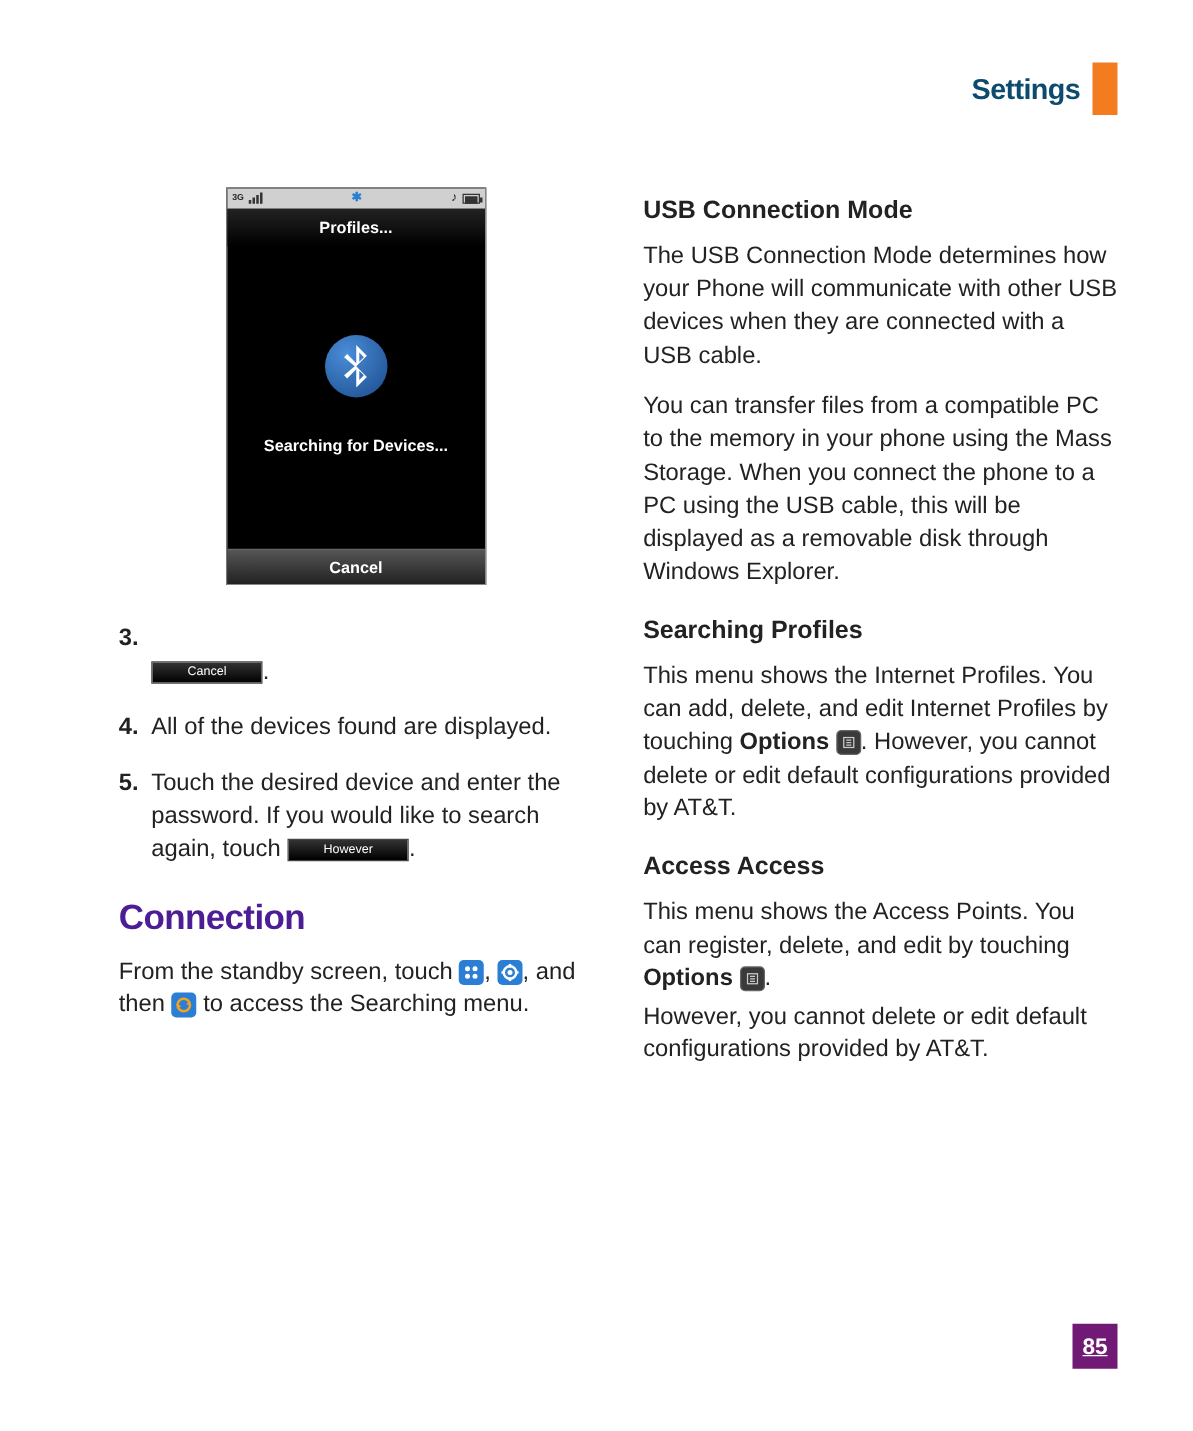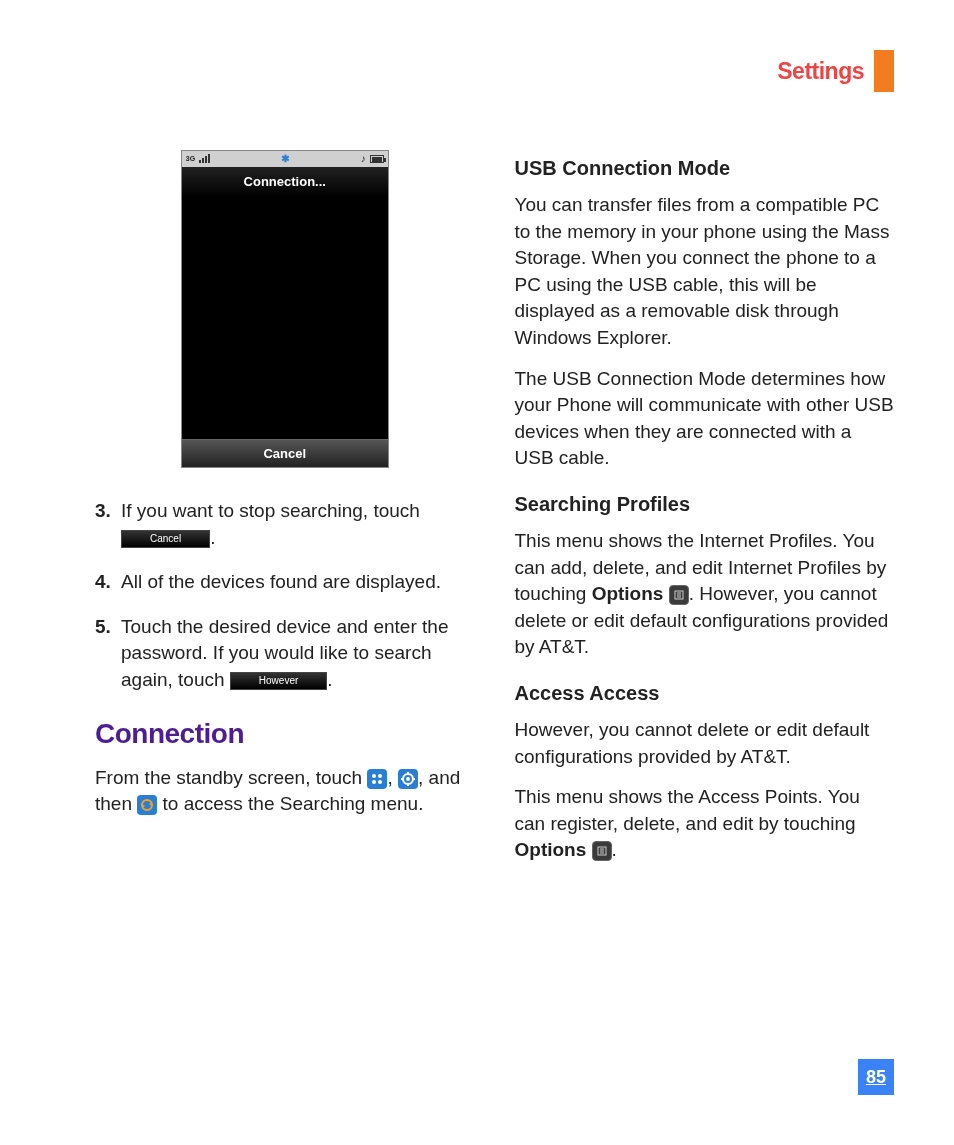--- a/index.html
+++ b/index.html
@@ -15,21 +15,21 @@
     position: absolute;
     top: 50px;
     right: 60px;
     display: flex;
     align-items: center;
     gap: 10px;
   }
   .header-text {
     font-weight: bold;
     font-size: 23px;
-    color: #ef4444;
+    color: #0c4a6e;
     letter-spacing: -0.5px;
   }
   .header-bar {
     width: 20px;
     height: 42px;
     background: #f47c20;
   }
   .columns {
     position: absolute;
     top: 150px;
@@ -131,21 +131,21 @@
     vertical-align: middle;
     font-size: 12px;
   }
   .icon-blue { background: #2a7fd4; color:#fff; }
   .icon-dark { background: #3a3a3a; color:#ddd; border:1px solid #666; }
   .page-num {
     position: absolute;
     bottom: 50px;
     right: 60px;
     width: 36px; height: 36px;
-    background: #3b82f6;
+    background: #701a75;
     color: #fff;
     font-weight: bold;
     font-size: 18px;
     display: flex; align-items:center; justify-content:center;text-decoration:underline;
   }
   .signal-bars { display:inline-flex; gap:1px; align-items:flex-end;}
   .signal-bars span { width:2px; background:#333;}
   .signal-bars span:nth-child(1){height:3px;}
   .signal-bars span:nth-child(2){height:5px;}
   .signal-bars span:nth-child(3){height:7px;}
@@ -176,29 +176,37 @@
         </div>
         <div style="color:#2a7fd4;font-weight:bold;">✱</div>
         <div class="right">
           <span>♪</span>
           <span style="display:inline-block;width:14px;height:8px;border:1px solid #333;position:relative;">
             <span style="position:absolute;right:-3px;top:2px;width:2px;height:4px;background:#333;"></span>
             <span style="position:absolute;left:1px;top:1px;width:10px;height:6px;background:#333;"></span>
           </span>
         </div>
       </div>
-      <div class="phone-title">Connection...</div>
+      <div class="phone-title">Profiles...</div>
+      <div class="phone-body">
+        <div class="bt-icon">
+          <svg width="26" height="34" viewBox="0 0 20 28">
+            <path d="M10 0 L17 7 L10 14 L17 21 L10 28 L10 16 L4 22 L2 20 L9 14 L2 8 L4 6 L10 12 Z M12 5 L12 11 L15 8 Z M12 17 L12 23 L15 20 Z" fill="#fff"></path>
+          </svg>
+        </div>
+        <div class="phone-msg">Searching for Devices...</div>
+      </div>
       <div class="phone-cancel">Cancel</div>
     </div>
 
     <ol class="ol">
       <li>
         <span class="num">3.</span>
         <span class="txt">
-          <span>If you want to stop searching, touch </span><br>
+          <br>
           <span class="inline-btn">Cancel</span><span>.</span>
         </span>
       </li>
       <li>
         <span class="num">4.</span>
         <span class="txt">All of the devices found are displayed.</span>
       </li>
       <li>
         <span class="num">5.</span>
         <span class="txt">
@@ -237,45 +245,45 @@
             <path d="M12 7 A5 5 0 0 1 2 7" fill="none" stroke="#f4a020" stroke-width="2"></path>
             <polygon points="12,4 12,8 9,6" fill="#f4a020"></polygon>
             <polygon points="2,10 2,6 5,8" fill="#f4a020"></polygon>
           </svg>
       </span><span> to access the Searching menu.</span>
     </p>
   </div>
 
   <div class="col">
     <div class="sub-h" style="margin-top:4px;">USB Connection Mode</div>
+    <p class="para">The USB Connection Mode determines how your Phone will communicate with other USB devices when they are connected with a USB cable.</p>
     <p class="para">You can transfer files from a compatible PC to the memory in your phone using the Mass Storage. When you connect the phone to a PC using the USB cable, this will be displayed as a removable disk through Windows Explorer.</p>
-    <p class="para">The USB Connection Mode determines how your Phone will communicate with other USB devices when they are connected with a USB cable.</p>
 
     <div class="sub-h">Searching Profiles</div>
     <p class="para">
       <span>This menu shows the Internet Profiles. You can add, delete, and edit Internet Profiles by touching </span><b>Options</b>
       <span class="icon-box icon-dark">
         <svg width="10" height="10" viewBox="0 0 10 10">
             <rect x="1" y="1" width="8" height="8" fill="none" stroke="#ccc"></rect>
             <line x1="3" y1="3" x2="7" y2="3" stroke="#ccc"></line>
             <line x1="3" y1="5" x2="7" y2="5" stroke="#ccc"></line>
             <line x1="3" y1="7" x2="7" y2="7" stroke="#ccc"></line>
           </svg>
       </span><span>. However, you cannot delete or edit default configurations provided by AT&amp;T.</span>
     </p>
 
     <div class="sub-h">Access Access</div>
-    <p class="para">However, you cannot delete or edit default configurations provided by AT&amp;T.</p>
     <p class="para" style="margin-bottom:4px;">
       <span>This menu shows the Access Points. You can register, delete, and edit by touching </span><b>Options</b>
       <span class="icon-box icon-dark">
         <svg width="10" height="10" viewBox="0 0 10 10">
             <rect x="1" y="1" width="8" height="8" fill="none" stroke="#ccc"></rect>
             <line x1="3" y1="3" x2="7" y2="3" stroke="#ccc"></line>
             <line x1="3" y1="5" x2="7" y2="5" stroke="#ccc"></line>
             <line x1="3" y1="7" x2="7" y2="7" stroke="#ccc"></line>
           </svg>
       </span><span>.</span>
     </p>
+    <p class="para">However, you cannot delete or edit default configurations provided by AT&amp;T.</p>
   </div>
 </div>
 
 <div class="page-num">85</div>
 
 </body></html>

